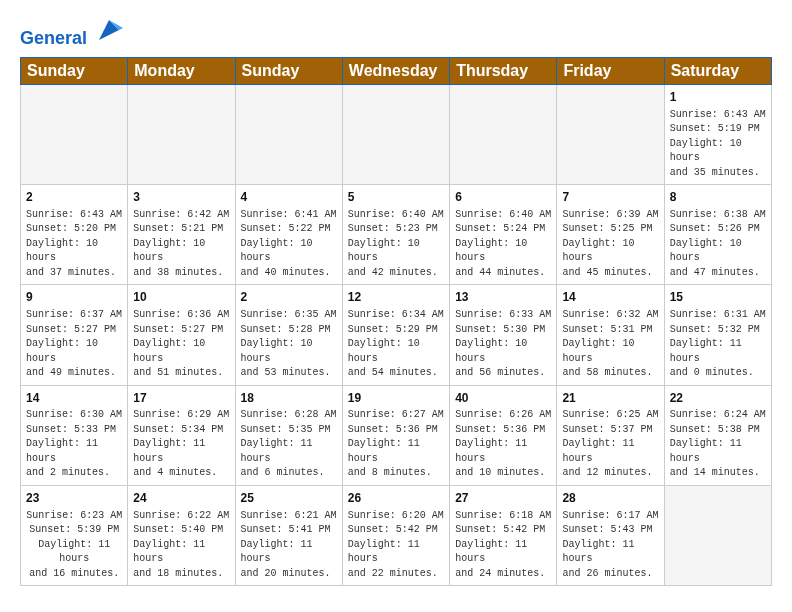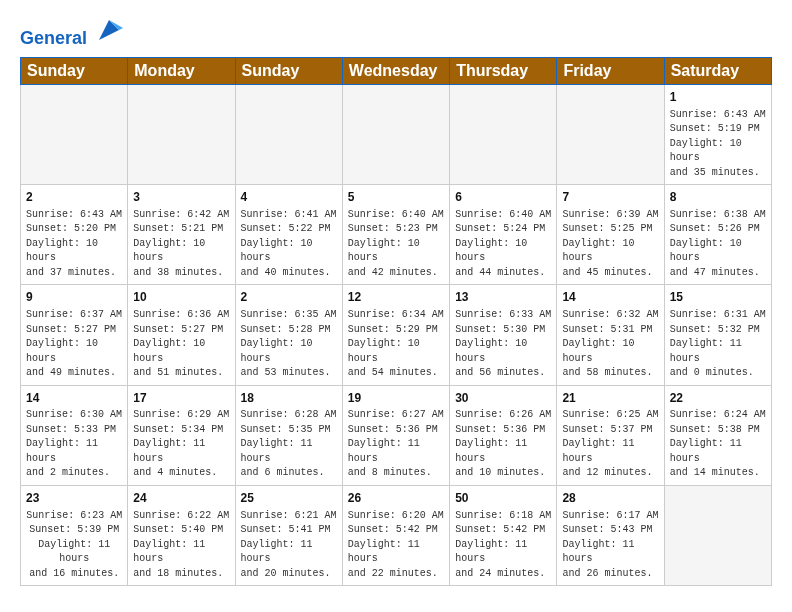--- a/index.html
+++ b/index.html
@@ -269,21 +269,21 @@
 and 6 minutes.</div>
           </td>
           <td>
             <span class="day-num">19</span>
             <div class="day-info" style="white-space: pre-line;">Sunrise: 6:27 AM
 Sunset: 5:36 PM
 Daylight: 11 hours
 and 8 minutes.</div>
           </td>
           <td>
-            <span class="day-num">30</span>
+            <span class="day-num">40</span>
             <div class="day-info" style="white-space: pre-line;">Sunrise: 6:26 AM
 Sunset: 5:36 PM
 Daylight: 11 hours
 and 10 minutes.</div>
           </td>
           <td>
             <span class="day-num">21</span>
             <div class="day-info" style="white-space: pre-line;">Sunrise: 6:25 AM
 Sunset: 5:37 PM
 Daylight: 11 hours
@@ -320,21 +320,21 @@
 and 20 minutes.</div>
           </td>
           <td>
             <span class="day-num">26</span>
             <div class="day-info" style="white-space: pre-line;">Sunrise: 6:20 AM
 Sunset: 5:42 PM
 Daylight: 11 hours
 and 22 minutes.</div>
           </td>
           <td>
-            <span class="day-num">50</span>
+            <span class="day-num">27</span>
             <div class="day-info" style="white-space: pre-line;">Sunrise: 6:18 AM
 Sunset: 5:42 PM
 Daylight: 11 hours
 and 24 minutes.</div>
           </td>
           <td>
             <span class="day-num">28</span>
             <div class="day-info" style="white-space: pre-line;">Sunrise: 6:17 AM
 Sunset: 5:43 PM
 Daylight: 11 hours

